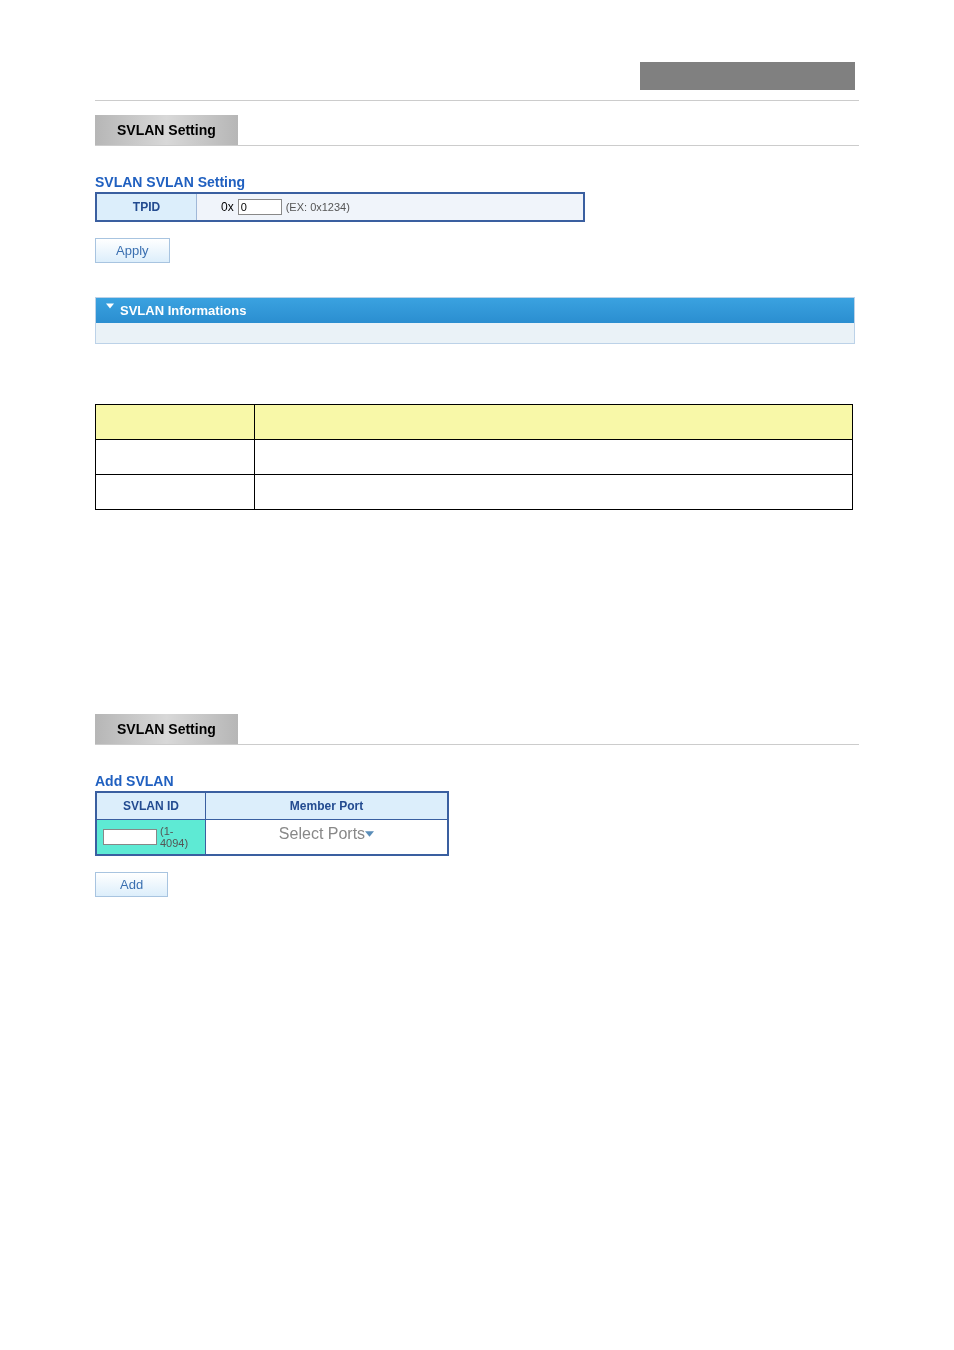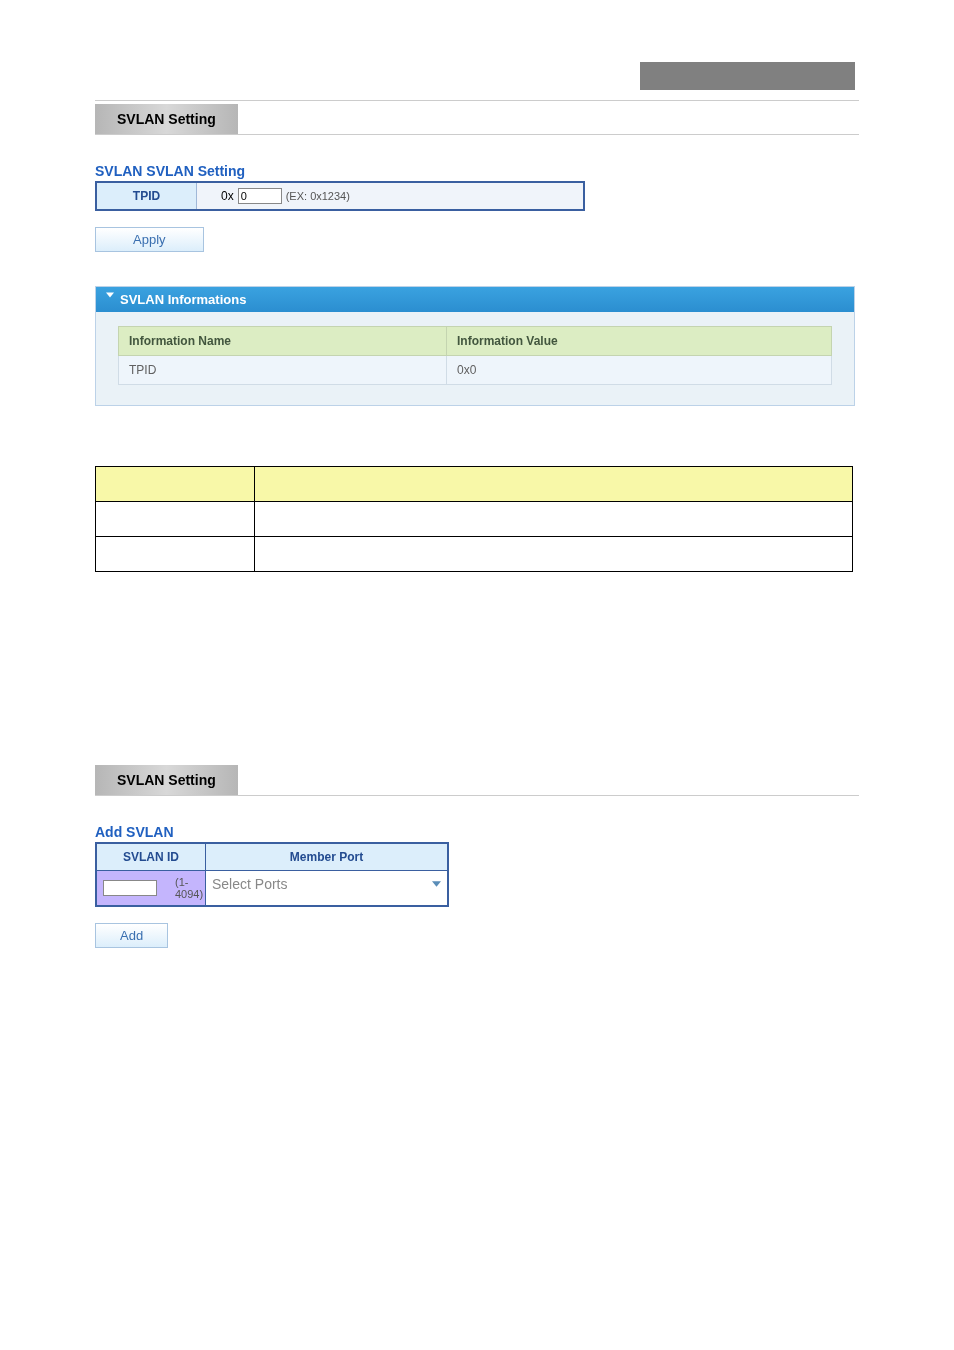--- a/index.html
+++ b/index.html
@@ -29,21 +29,21 @@
       border-top: 1px solid #ccc;
       margin: 0;
     }
     .section-title-bar {
       display: inline-block;
       padding: 7px 22px;
       background: linear-gradient(to right, #b6b6b6, #d8d8d8, #b6b6b6);
       font-weight: bold;
       color: #000;
       font-size: 14px;
-      margin-top: 3px;
+      margin-top: 14px;
     }
     .section-rule {
       border: none;
       border-top: 1px solid #ccc;
       margin: 0;
     }
     .sub-heading {
       color: #2060c0;
       font-weight: bold;
       font-size: 14px;
@@ -81,21 +81,21 @@
     }
     .tpid-hint {
       font-size: 11px;
       color: #555;
     }
     .btn {
       display: inline-block;
       border: 1px solid #a8c4e0;
       background: linear-gradient(to bottom, #ffffff, #dceefb);
       color: #3a6fb0;
-      padding: 4px 37px;
+      padding: 4px 20px;
       font-size: 13px;
       margin-top: 16px;
       cursor: pointer;
     }
     .panel-outer {
       margin-top: 34px;
       border: 1px solid #bcd2e8;
       background: #eaf2f7;
       padding-bottom: 20px;
       width: 758px;
@@ -172,40 +172,40 @@
     .add-head {
       background: #dceefb;
       text-align: center;
       font-weight: bold;
       color: #234b90;
       font-size: 12px;
       padding: 6px 2px;
       border-bottom: 1px solid #3a5fa0;
     }
     .add-cell1 {
-      background: #c4b5fd;
+      background: #5eead4;
       padding: 5px 6px;
       display: flex;
       align-items: center;
-      gap: 18px;
+      gap: 3px;
     }
     .add-cell1 input {
       width: 48px;
       font-size: 11px;
       padding: 1px 2px;
       border: 1px solid #888;
     }
     .add-cell2 {
       background: #ffffff;
       padding: 5px 6px;
       display: flex;
       align-items: center;
-      justify-content: space-between;
+      justify-content: center;
       color: #888;
-      font-size: 14px;
+      font-size: 16px;
       position: relative;
     }
     .add-cell2 svg {
       width: 9px;
       height: 6px;
       fill: #5a8db8;
     }
     .status-table {
       width: 100%;
       border-collapse: collapse;
@@ -251,34 +251,20 @@
       <span>Apply</span>
     </div>
 
     
     <div class="panel-outer">
       <div class="panel-header">
         <svg viewBox="0 0 10 6">
             <path d="M0 0 L10 0 L5 6 Z"></path>
           </svg>
         <span>SVLAN Informations</span>
-      </div>
-      <div class="info-table-wrap">
-        <table class="info-table">
-          <tbody>
-              <tr>
-            <th style="width:46%">Information Name</th>
-            <th>Information Value</th>
-          </tr>
-          <tr>
-            <td>TPID</td>
-            <td>0x0</td>
-          </tr>
-        </tbody>
-          </table>
       </div>
     </div>
 
     
     <table class="desc-table">
       <tbody>
           <tr class="hdr">
         <td class="desc-col1"></td>
         <td></td>
       </tr>

